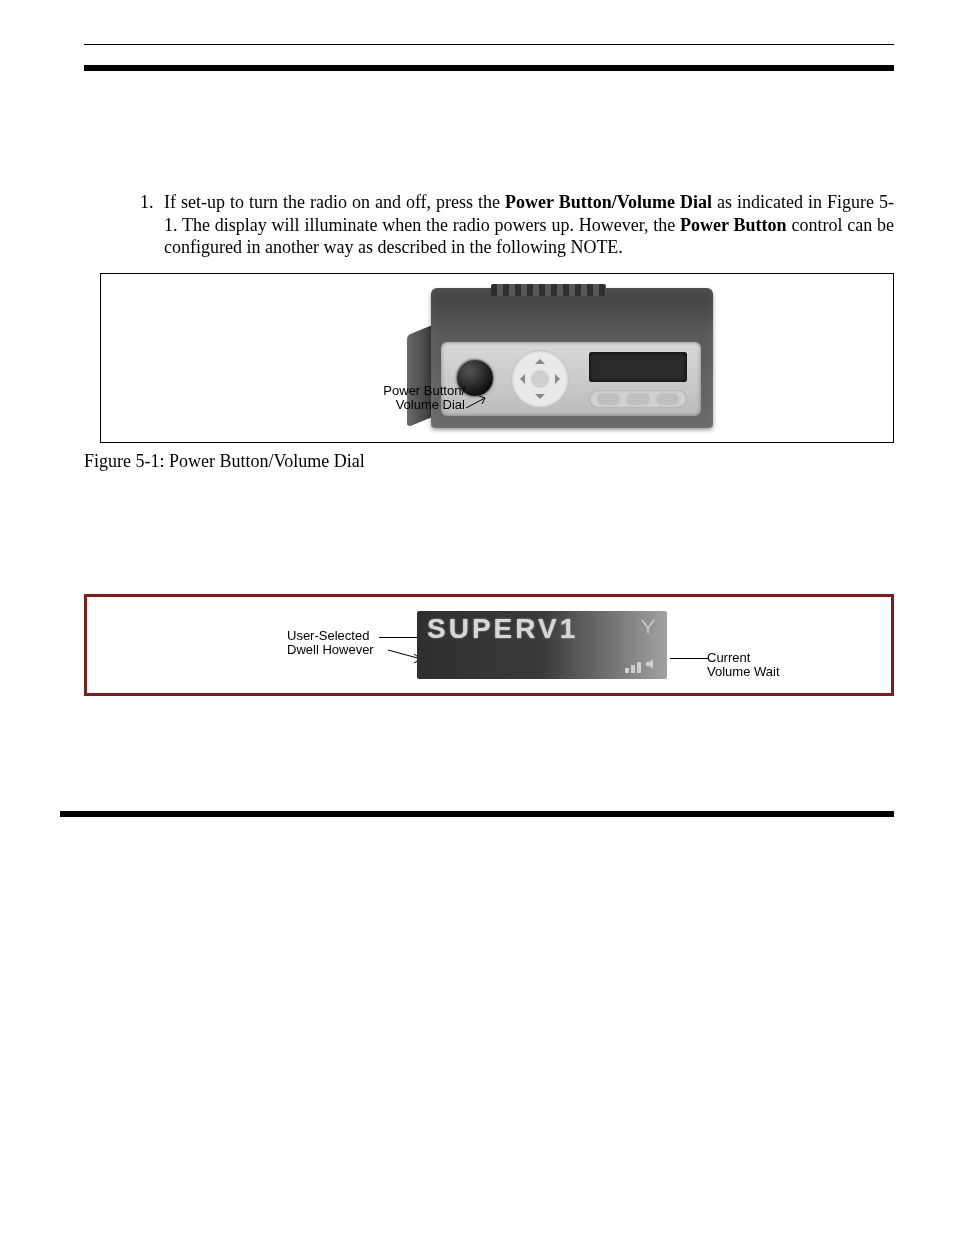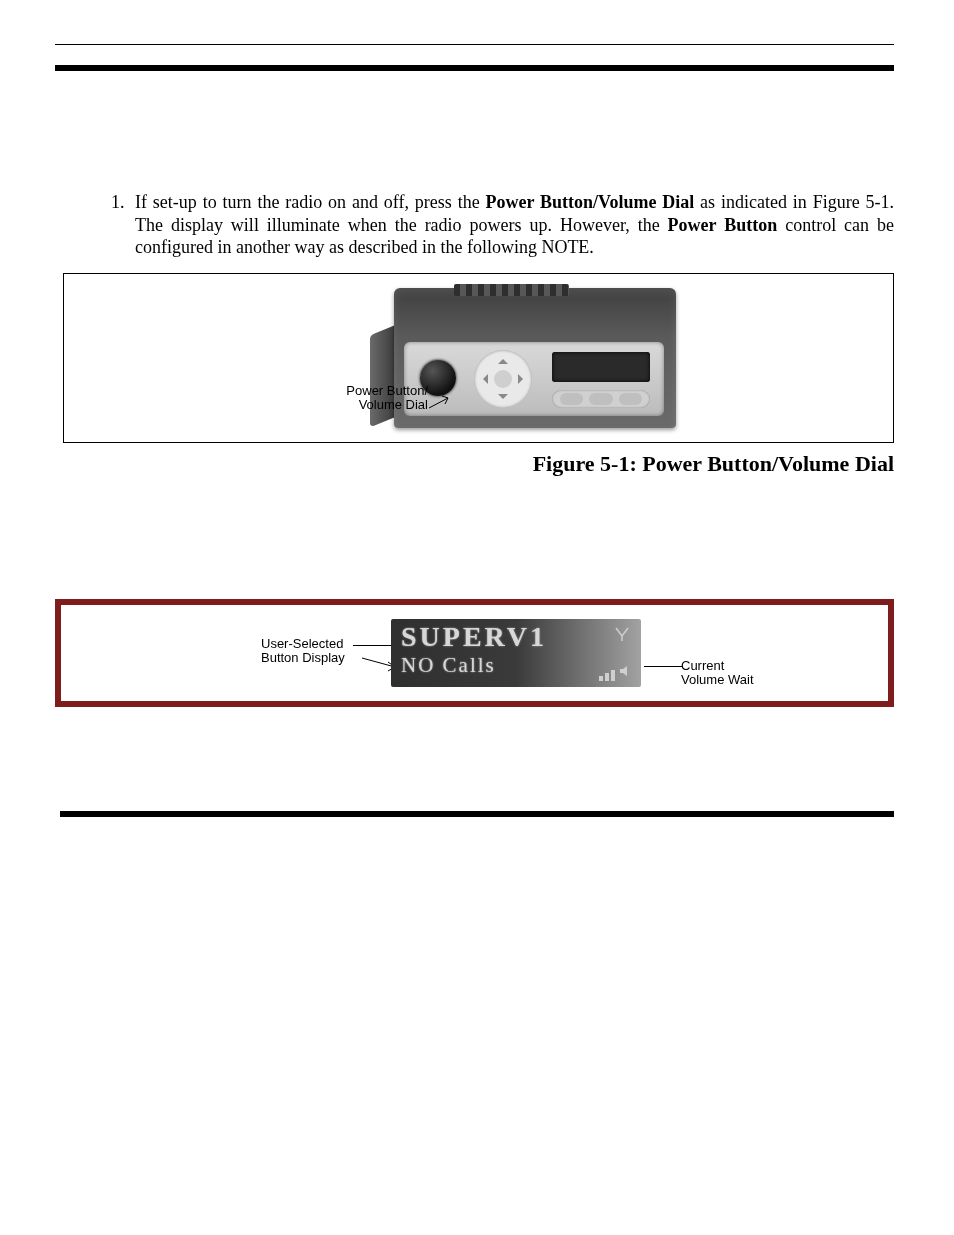--- a/index.html
+++ b/index.html
@@ -6,21 +6,21 @@
     margin: 0;
     padding: 0;
     background: #fff;
     font-family: "Times New Roman", Times, serif;
     color: #000;
   }
   .page {
     width: 954px;
     height: 887px;
     box-sizing: border-box;
-    padding: 44px 60px 40px 55px;
+    padding: 44px 60px 40px 84px;
     position: relative;
   }
   .hr-thin {
     border: none;
     border-top: 1px solid #000;
     margin: 0;
   }
   .hr-thick {
     border: none;
     border-top: 6px solid #000;
@@ -37,31 +37,31 @@
     font-size: 18px;
     line-height: 1.25;
   }
   ol.steps > li {
     margin-bottom: 14px;
     padding-left: 6px;
     text-align: justify;
   }
   .spacer-lg { height: 90px; }
   .fig-caption {
-    text-align: right;
-    font-weight: bold;
-    font-size: 22px;
+    text-align: left;
+    font-weight: normal;
+    font-size: 18px;
     margin: 8px 0 18px 0;
   }
 
   
   .figure1 {
     border: 1px solid #000;
     height: 168px;
-    margin: 12px 0 0 8px;
+    margin: 12px 0 0 16px;
     position: relative;
     background: #fff;
   }
   .radio-body {
     position: absolute;
     left: 330px;
     top: 14px;
     width: 282px;
     height: 140px;
     background: linear-gradient(180deg, #3f3f3f 0%, #5a5a5a 35%, #6a6a6a 100%);
@@ -176,36 +176,36 @@
   .fig1-arrow {
     position: absolute;
     left: 364px;
     top: 120px;
     width: 28px;
     height: 18px;
   }
 
   
   .figure2 {
-    border: 6px solid #7f1d1d;
+    border: 3px solid #7f1d1d;
     height: 96px;
     margin: 14px 0 0 0;
     position: relative;
     background: #fff;
   }
   .lcd2 {
     position: absolute;
     left: 330px;
     top: 14px;
     width: 250px;
     height: 68px;
     background: linear-gradient(90deg,#2f2f2f 0%, #3a3a3a 50%, #a2a2a2 100%);
     border-radius: 2px;
     color: #d7d7d7;
-    font-family: Liberation Serif, serif;
+    font-family: Liberation Sans, sans-serif;
     padding: 4px 10px;
     box-sizing: border-box;
     text-shadow: 0 0 2px #aaa;
   }
   .lcd2 .line1 {
     font-size: 28px;
     letter-spacing: 3px;
     line-height: 1;
     font-weight: bold;
   }
@@ -340,31 +340,30 @@
     </div>
     <div class="fig-caption">Figure 5-1: Power Button/Volume Dial</div>
 
 
     <div class="spacer-lg"></div>
 
 
     <div class="figure2">
       <div class="fig2-left-label">
         <span>User-Selected</span><br>
-        <span>Button Display</span>
+        <span>Dwell However</span>
       </div>
       <div class="fig2-left-line"></div>
       <svg class="fig2-left-arrow arrow-open" viewBox="0 0 40 18">
         <path d="M1 3 L34 12"></path>
         <path d="M27 7 L34 12 L27 16"></path>
       </svg>
 
       <div class="lcd2">
         <div class="line1">SUPERV1</div>
-        <div class="line2">NO Calls</div>
         <div class="ant">
           <svg width="14" height="14" viewBox="0 0 14 14">
               <path d="M1 1 L7 9 L13 1 M7 9 L7 14" stroke="#cfcfcf" stroke-width="1.5" fill="none"></path>
             </svg>
         </div>
         <div class="vol">
           <span class="bar b1"></span>
           <span class="bar b2"></span>
           <span class="bar b3"></span>
           <span class="spk">

